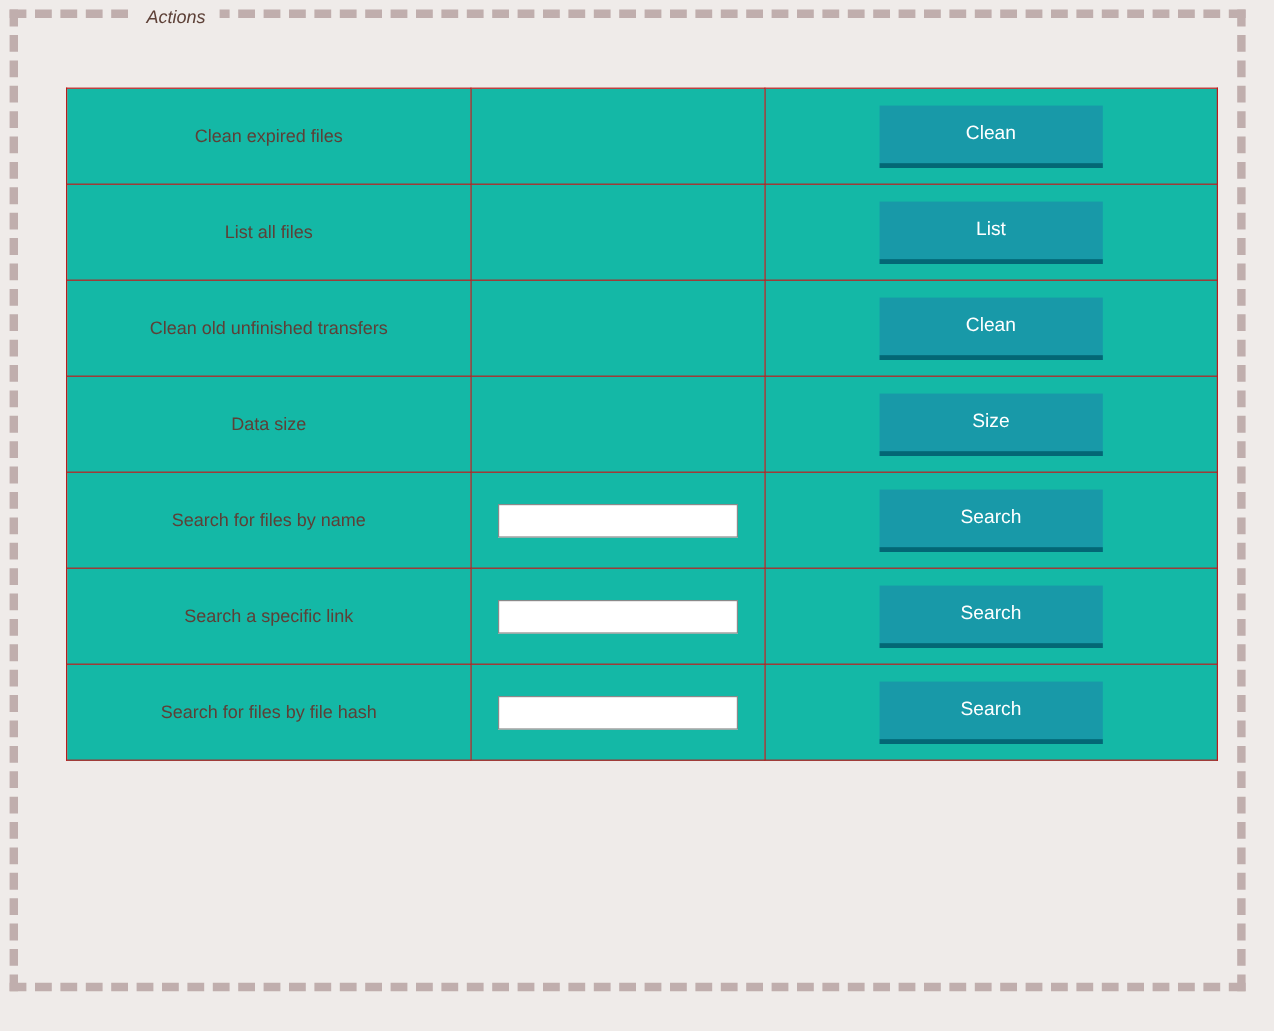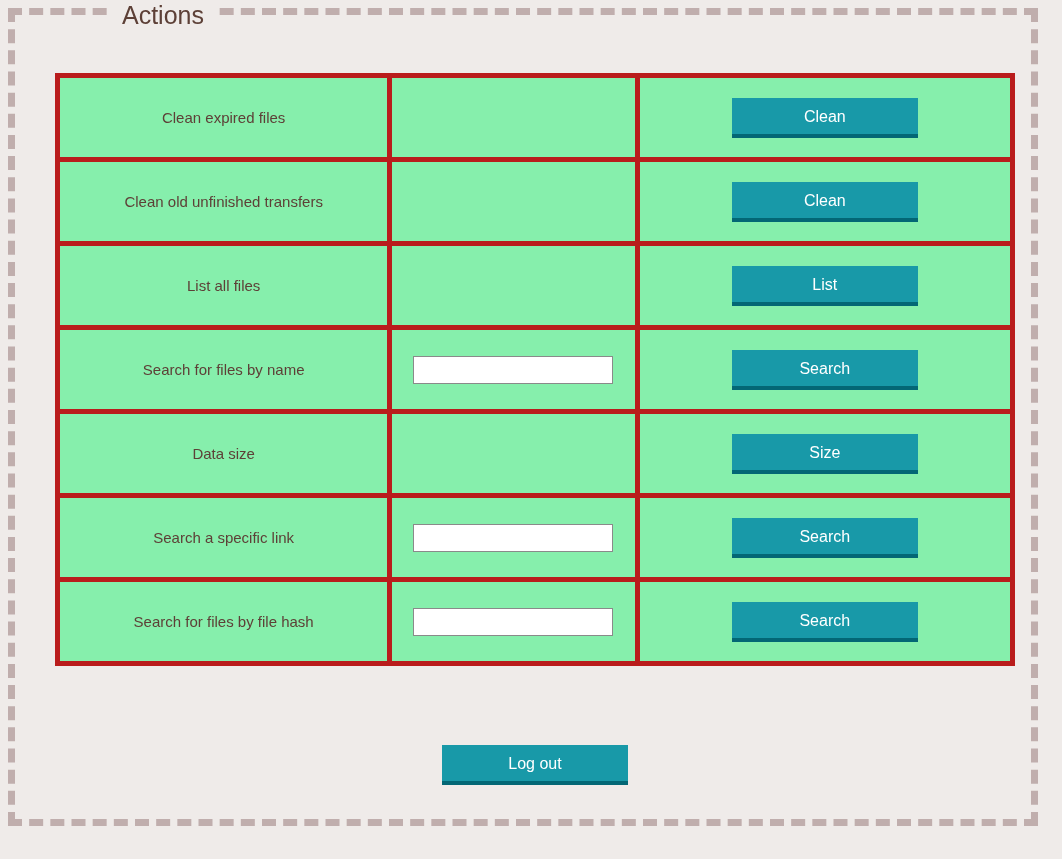--- a/index.html
+++ b/index.html
@@ -24,37 +24,38 @@
     box-sizing: border-box;
     background: transparent;
   }
 
   .legend {
     position: absolute;
     left: 95px;
     top: -15px;
     background: #efebe9;
     color: #5d4037;
-    font-size: 25px;
+    font-size: 15px;
     padding: 0 12px;
     line-height: 30px;
+    font-style: italic;
   }
 
   .table {
     position: absolute;
     left: 40px;
     top: 58px;
     width: 960px;
     border-collapse: collapse;
     border-spacing: 0;
   }
 
   .table td {
-    border: 5px solid #b91c1c;
-    background: #86efac;
+    border: 1px solid #b91c1c;
+    background: #14b8a6;
     padding: 0;
     height: 79px;
     vertical-align: middle;
     text-align: center;
   }
 
   td.col-label {
     width: 338px;
     color: #5d4037;
     font-size: 15px;
@@ -74,21 +75,21 @@
     background: #ffffff;
     font-family: "Liberation Sans", sans-serif;
     font-size: 14px;
     padding: 2px 6px;
     outline: none;
   }
 
   .btn {
     display: inline-block;
     width: 186px;
-    height: 40px;
+    height: 52px;
     line-height: 37px;
     box-sizing: border-box;
     background: #1899a8;
     border: none;
     border-bottom: 4px solid #036775;
     color: #ffffff;
     font-family: "Liberation Sans", sans-serif;
     font-size: 16px;
     text-align: center;
     cursor: pointer;
@@ -114,48 +115,45 @@
   <div class="legend">Actions</div>
 
   <table class="table">
     <tbody>
         <tr>
           <td class="col-label">Clean expired files</td>
           <td class="col-input"></td>
           <td class="col-action"><button class="btn">Clean</button></td>
         </tr>
         <tr>
+          <td class="col-label">List all files</td>
+          <td class="col-input"></td>
+          <td class="col-action"><button class="btn">List</button></td>
+        </tr>
+        <tr>
           <td class="col-label">Clean old unfinished transfers</td>
           <td class="col-input"></td>
           <td class="col-action"><button class="btn">Clean</button></td>
         </tr>
         <tr>
-          <td class="col-label">List all files</td>
+          <td class="col-label">Data size</td>
           <td class="col-input"></td>
-          <td class="col-action"><button class="btn">List</button></td>
+          <td class="col-action"><button class="btn">Size</button></td>
         </tr>
         <tr>
           <td class="col-label">Search for files by name</td>
           <td class="col-input"><input type="text" class="txt-input" placeholder="" style=""></td>
           <td class="col-action"><button class="btn">Search</button></td>
-        </tr>
-        <tr>
-          <td class="col-label">Data size</td>
-          <td class="col-input"></td>
-          <td class="col-action"><button class="btn">Size</button></td>
         </tr>
         <tr>
           <td class="col-label">Search a specific link</td>
           <td class="col-input"><input type="text" class="txt-input" placeholder="" style=""></td>
           <td class="col-action"><button class="btn">Search</button></td>
         </tr>
         <tr>
           <td class="col-label">Search for files by file hash</td>
           <td class="col-input"><input type="text" class="txt-input" placeholder="" style=""></td>
           <td class="col-action"><button class="btn">Search</button></td>
         </tr>
       </tbody>
   </table>
 
-  <div class="logout-wrap">
-    <button class="btn btn-logout">Log out</button>
-  </div>
 </div>
 
 </body></html>

